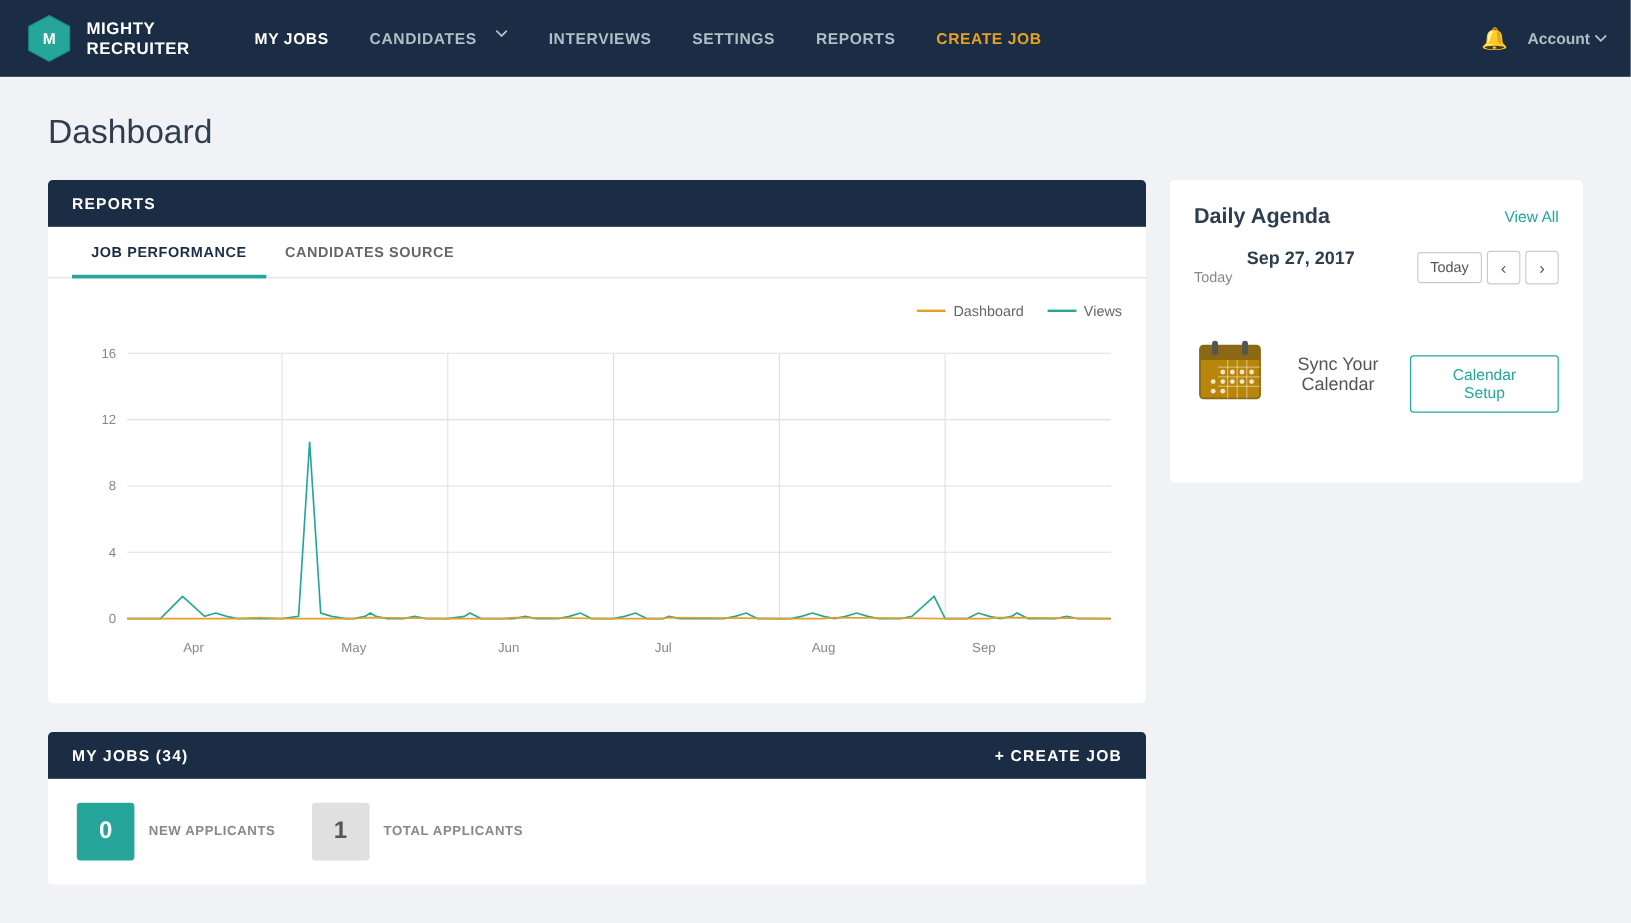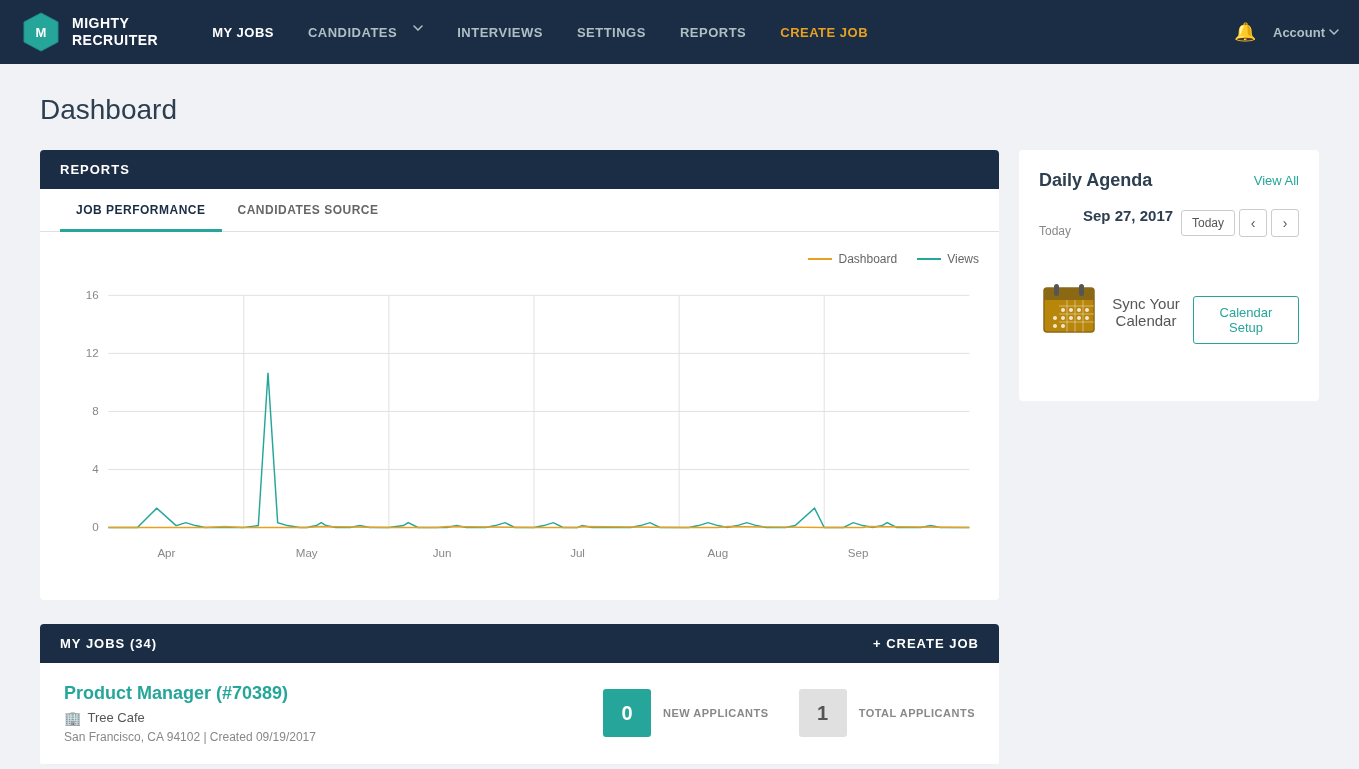--- a/index.html
+++ b/index.html
@@ -247,21 +247,21 @@
     .page-layout {
       display: flex;
       gap: 20px;
       align-items: flex-start;
     }
     .main-column {
       flex: 1;
       min-width: 0;
     }
     .sidebar-column {
-      width: 300px;
+      width: 344px;
       flex-shrink: 0;
     }
     .agenda-card {
       background: white;
       border-radius: 4px;
       padding: 20px;
     }
     .agenda-header {
       display: flex;
       justify-content: space-between;
@@ -456,28 +456,20 @@
           </div>
         </div>
       </div>
 
       <div class="jobs-card">
         <div class="jobs-card-header">
           <span>MY JOBS (34)</span>
           <span class="create-job-link">+ Create Job</span>
         </div>
         <div class="job-row">
-          <div class="job-info">
-            <div class="job-title">Product Manager (#70389)</div>
-            <div class="job-company">
-              <span class="building-icon">🏢</span>
-              <span>Tree Cafe</span>
-            </div>
-            <div class="job-location">San Francisco, CA 94102  |  Created 09/19/2017</div>
-          </div>
           <div class="job-stats">
             <div class="stat-block">
               <div class="stat-badge teal">0</div>
               <span class="stat-label">NEW APPLICANTS</span>
             </div>
             <div class="stat-block">
               <div class="stat-badge gray">1</div>
               <span class="stat-label">TOTAL APPLICANTS</span>
             </div>
           </div>

